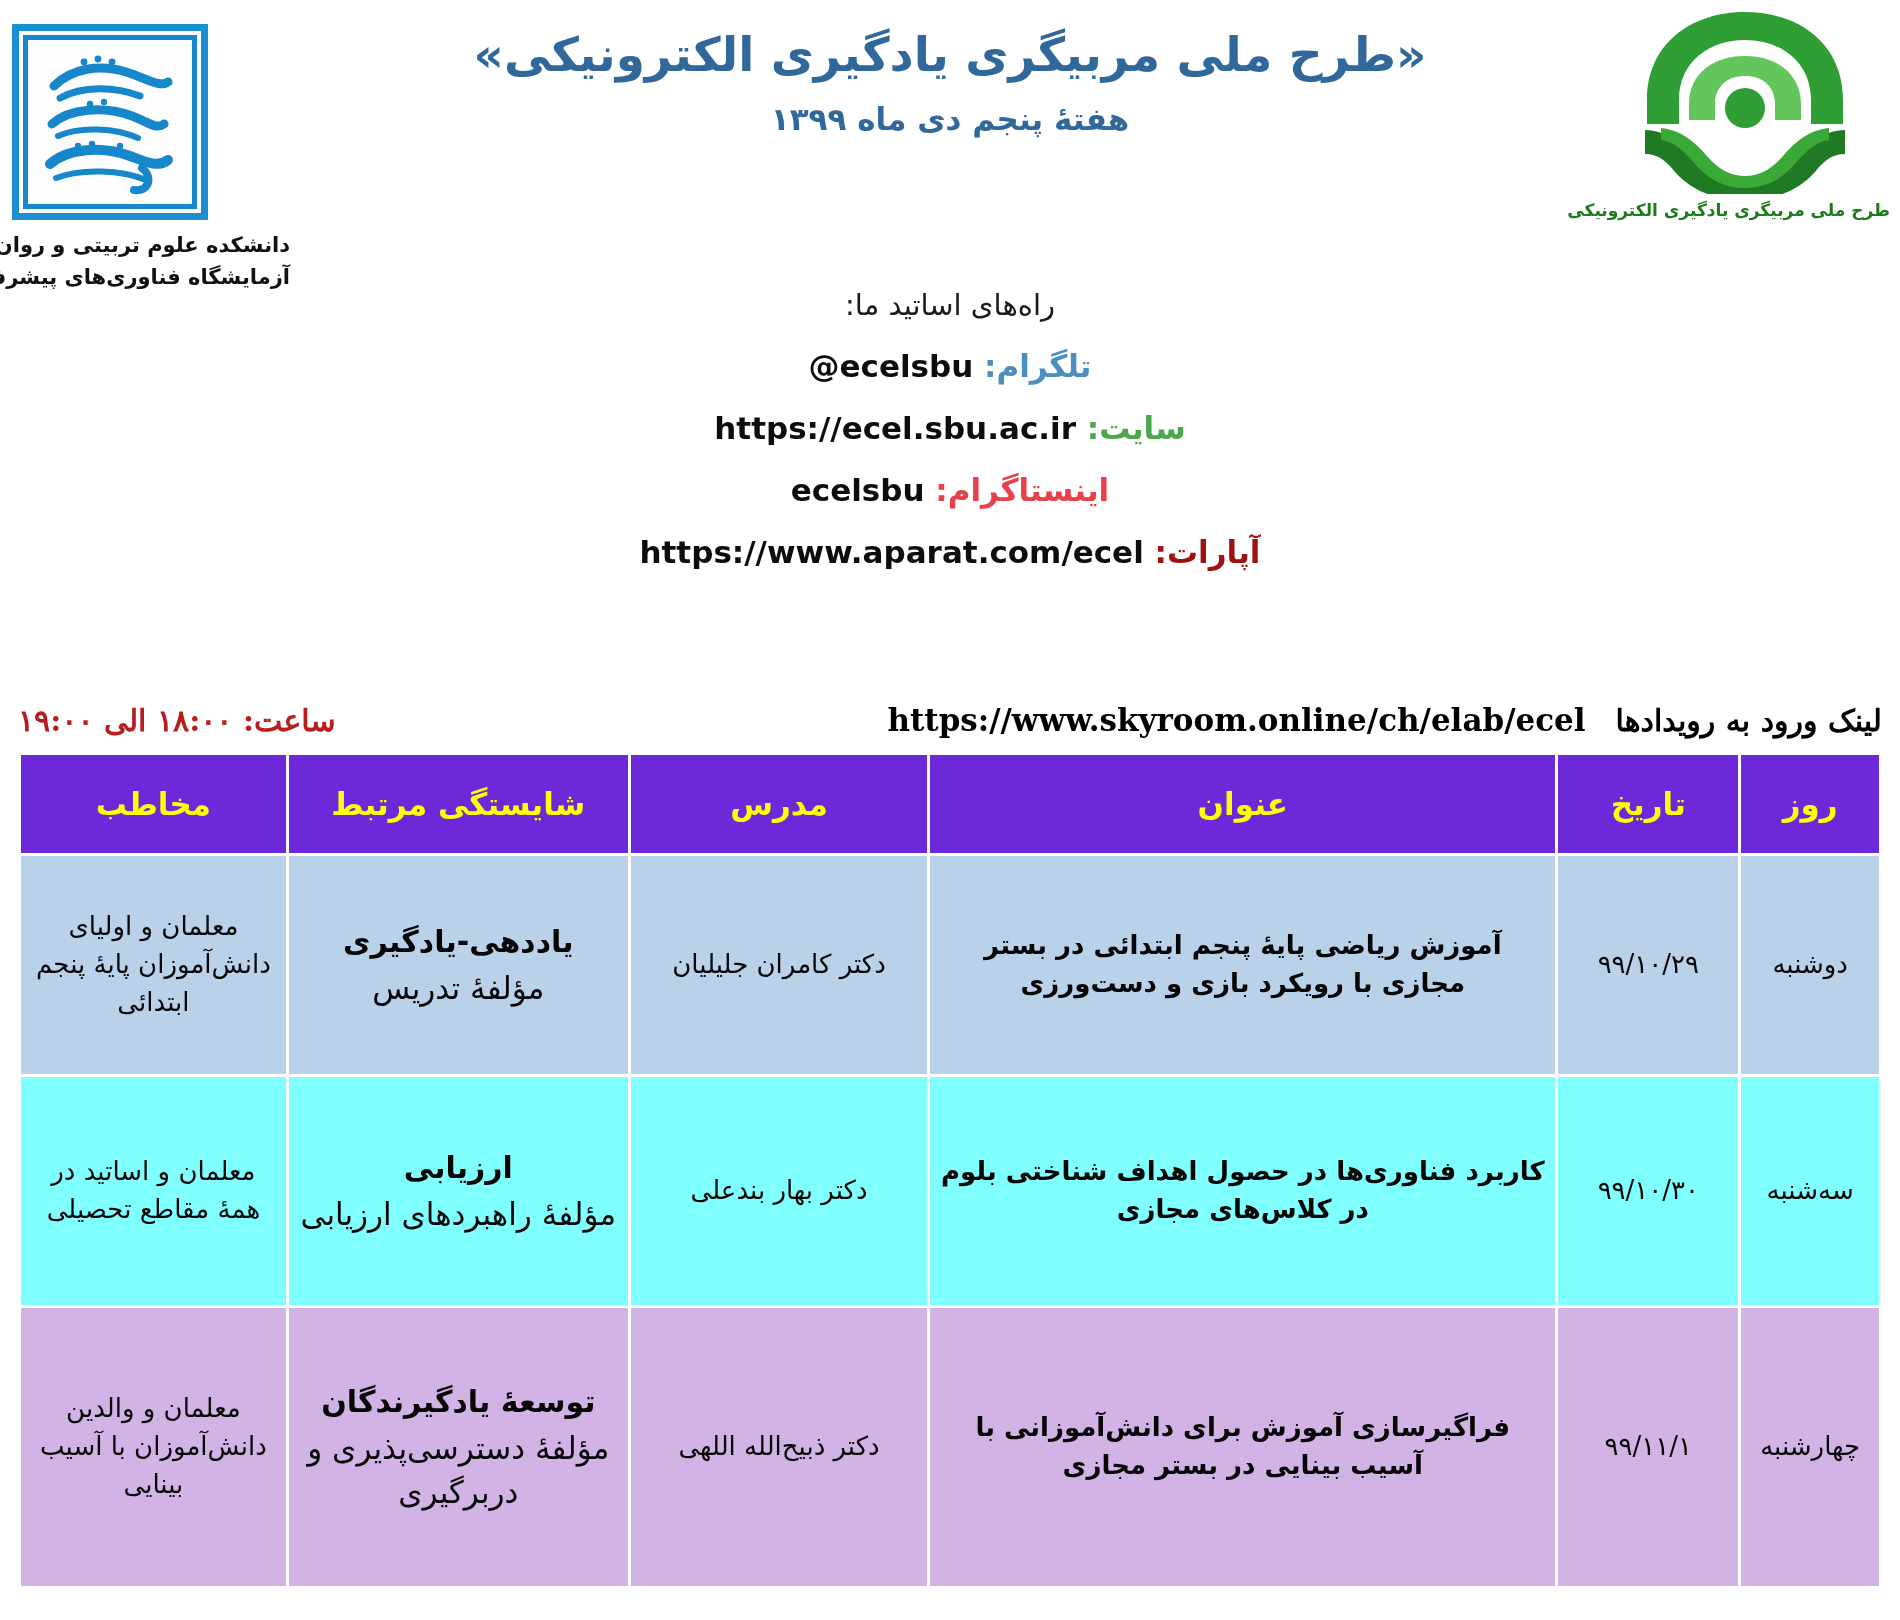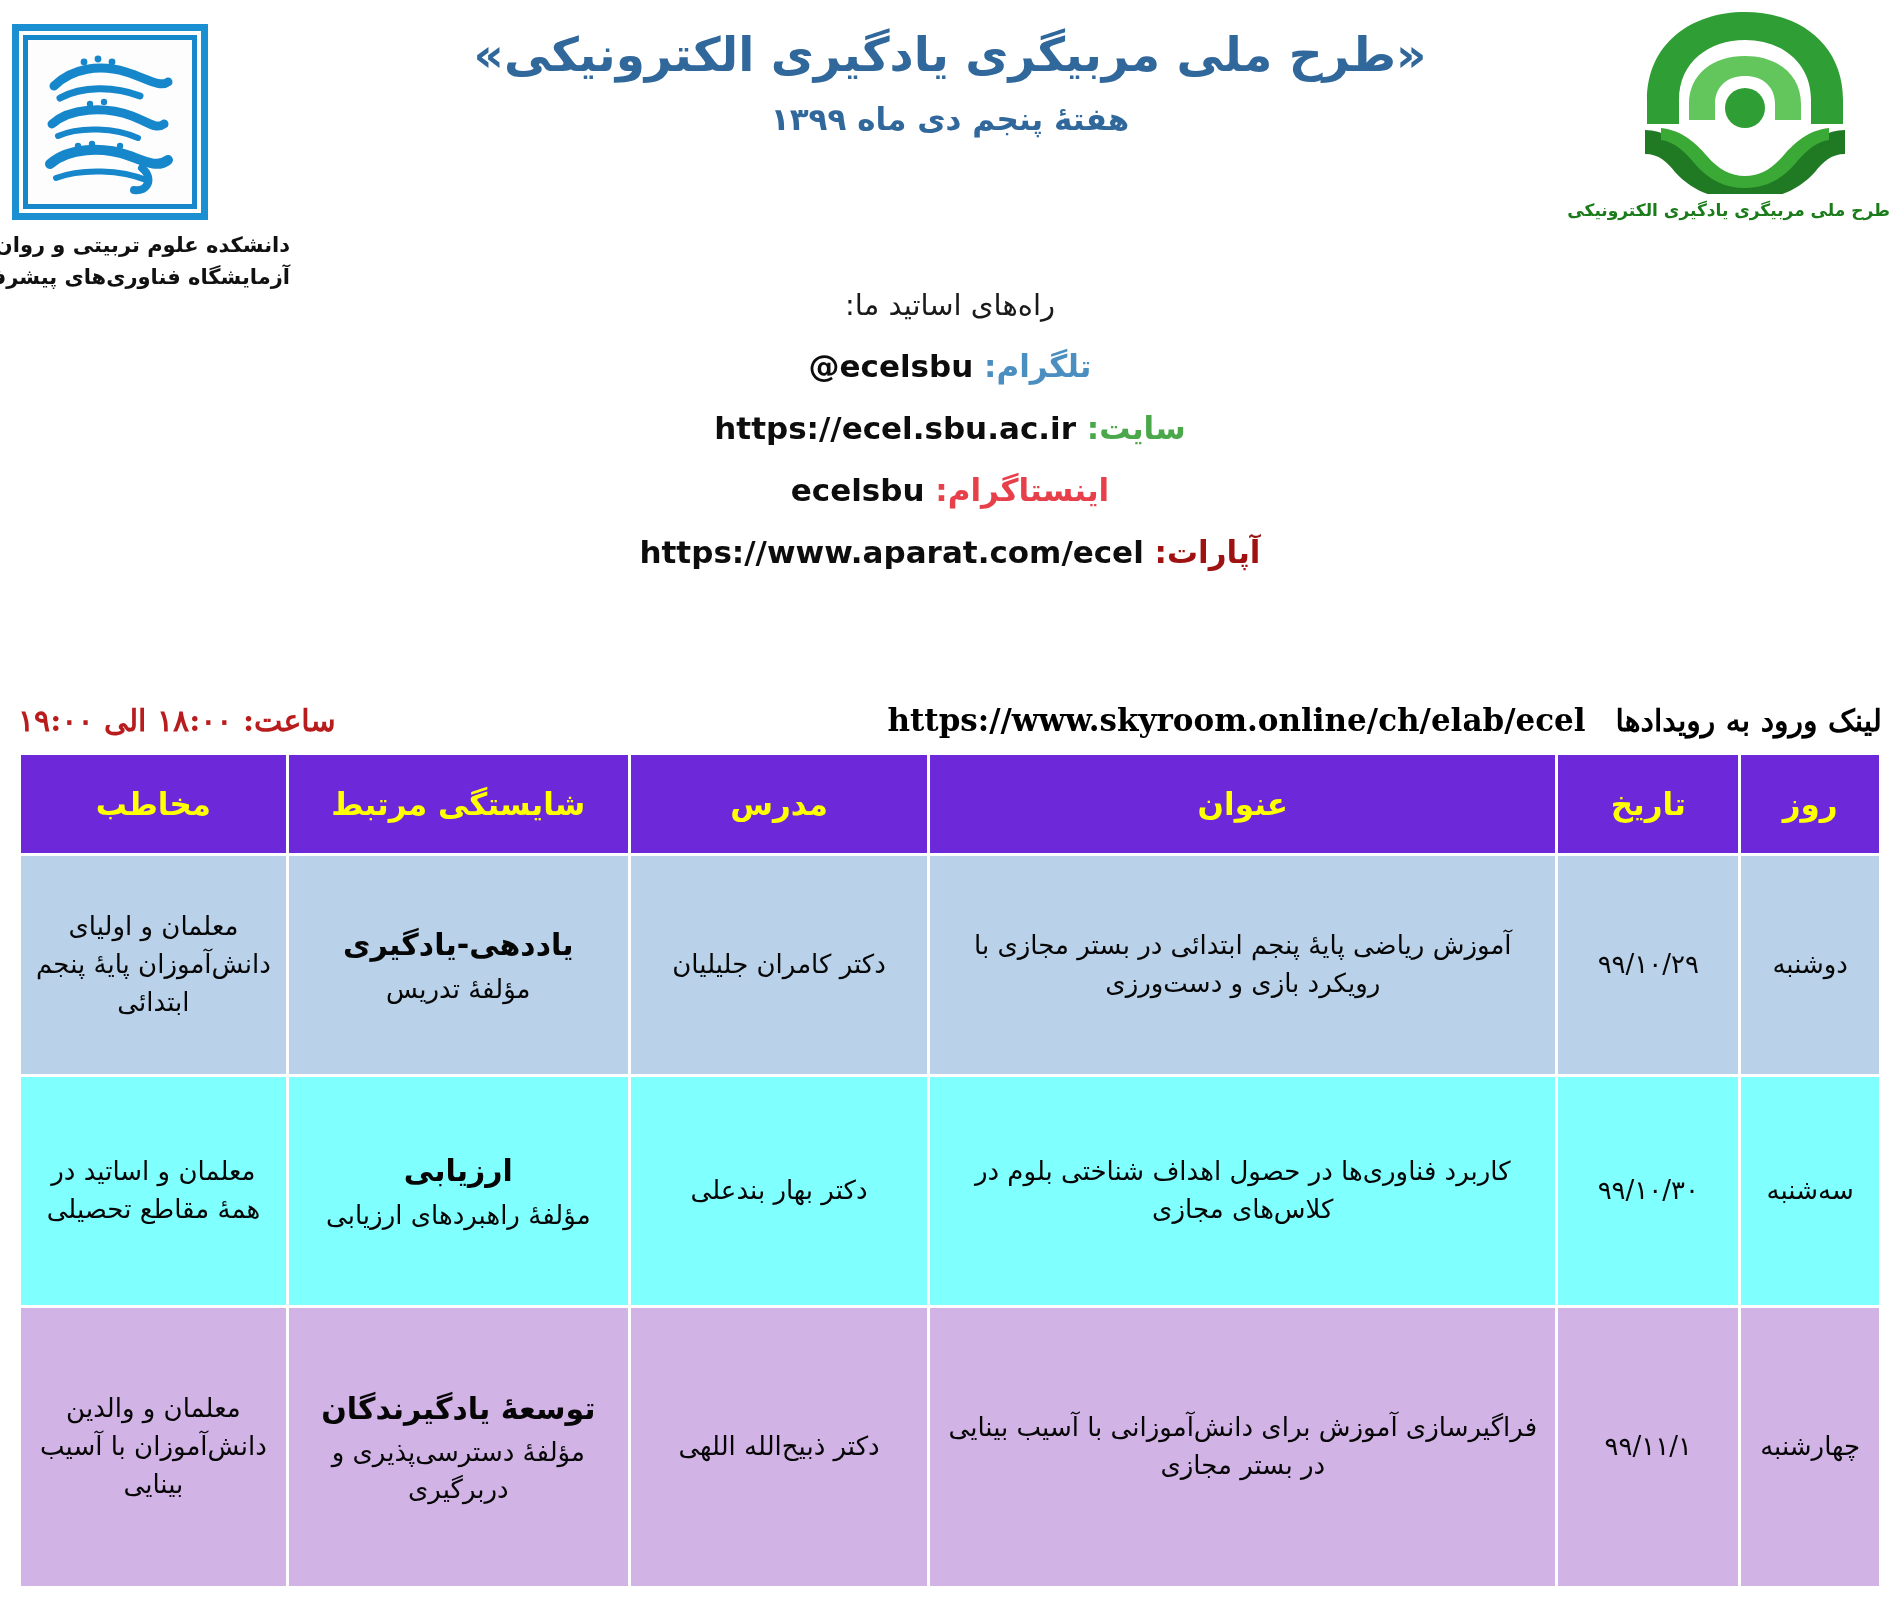--- a/index.html
+++ b/index.html
@@ -207,34 +207,34 @@
   .row-2 td { background: #80ffff; height: 200px; }
   .row-3 td { background: #d2b3e6; height: 250px; }
 
   .col-day   { width: 130px; }
   .col-date  { width: 170px; }
   .col-title { width: 590px; }
   .col-inst  { width: 280px; }
   .col-comp  { width: 320px; }
   .col-aud   { width: 250px; }
 
-  td.cell-title { font-size: 29px; line-height: 1.55; padding: 12px 26px; }
+  td.cell-title { font-size: 29px; line-height: 1.55; padding: 12px 26px; font-weight: bold; }
   td.cell-date  { font-size: 29px; white-space: nowrap; }
   td.cell-day   { font-size: 28px; }
   td.cell-inst  { font-size: 28px; margin-top: 8px; }
   td.cell-aud   { font-size: 27px; line-height: 1.5; }
 
   .comp-main {
     font-size: 30px;
     font-weight: bold;
     display: block;
     margin-bottom: 4px;
   }
   .comp-sub {
-    font-size: 26px;
+    font-size: 31px;
     font-weight: normal;
     display: block;
     line-height: 1.4;
   }
 </style>
 </head>
 <body>
 
 <div class="header">
 

